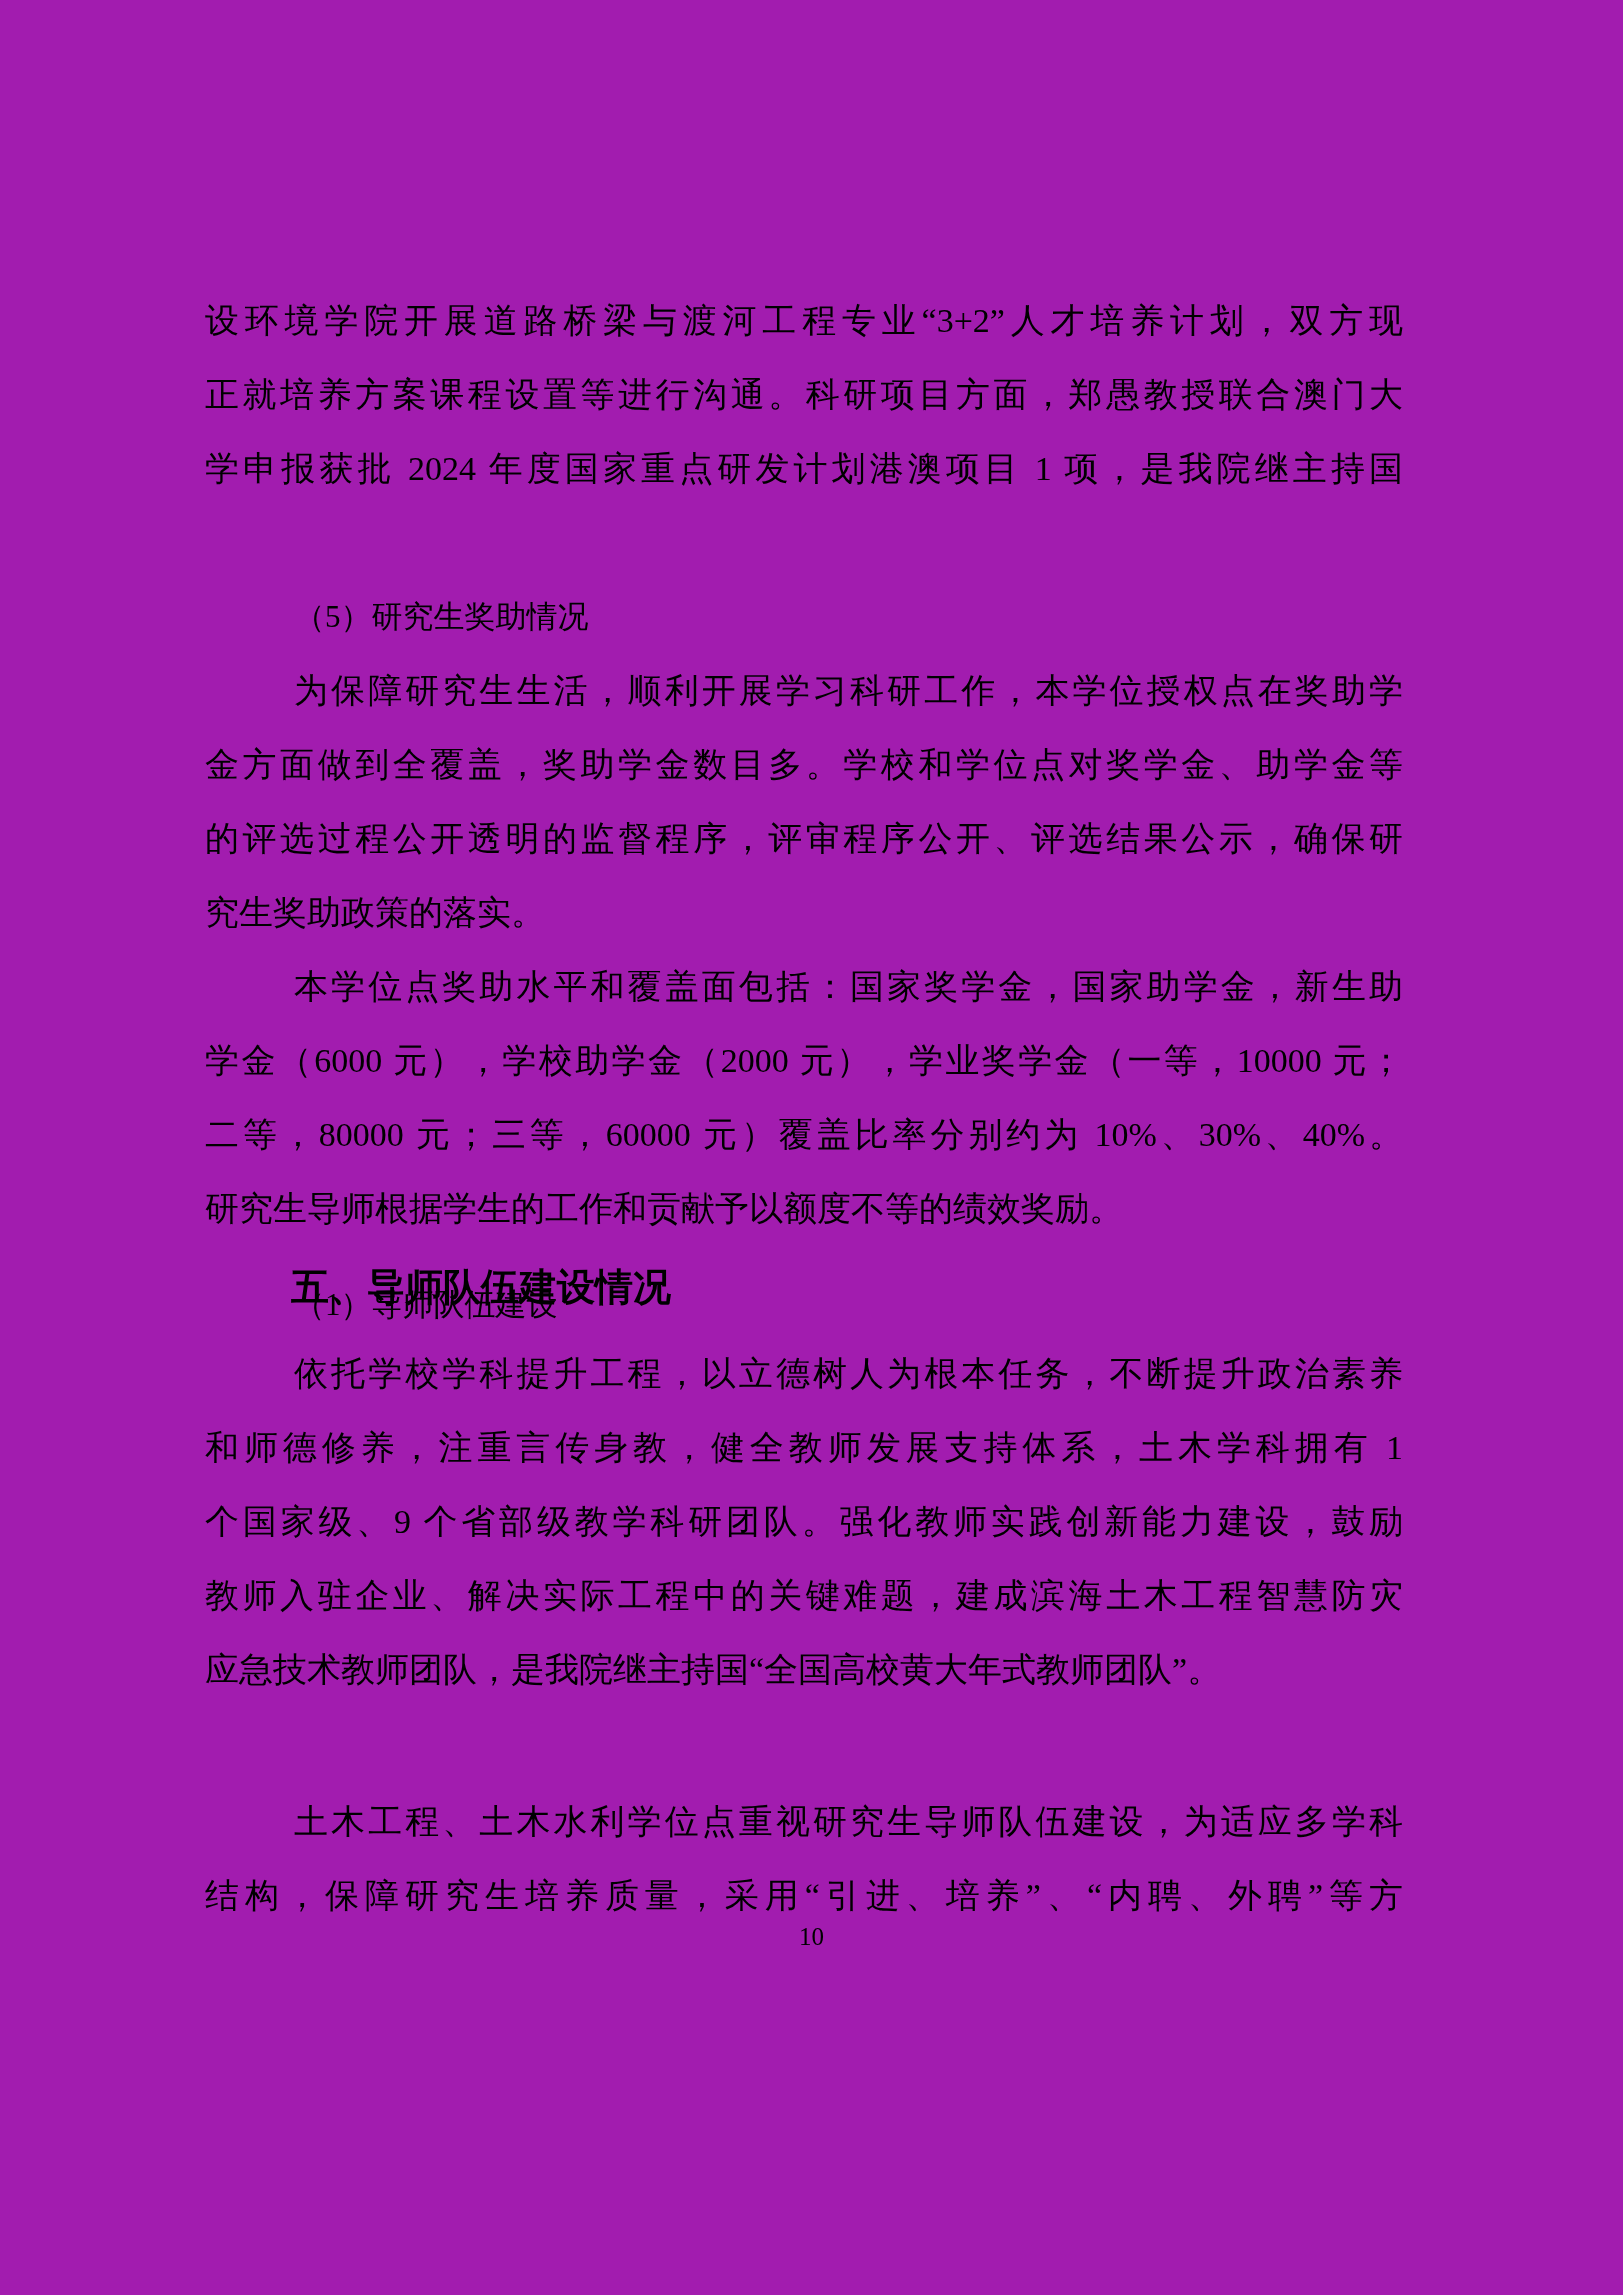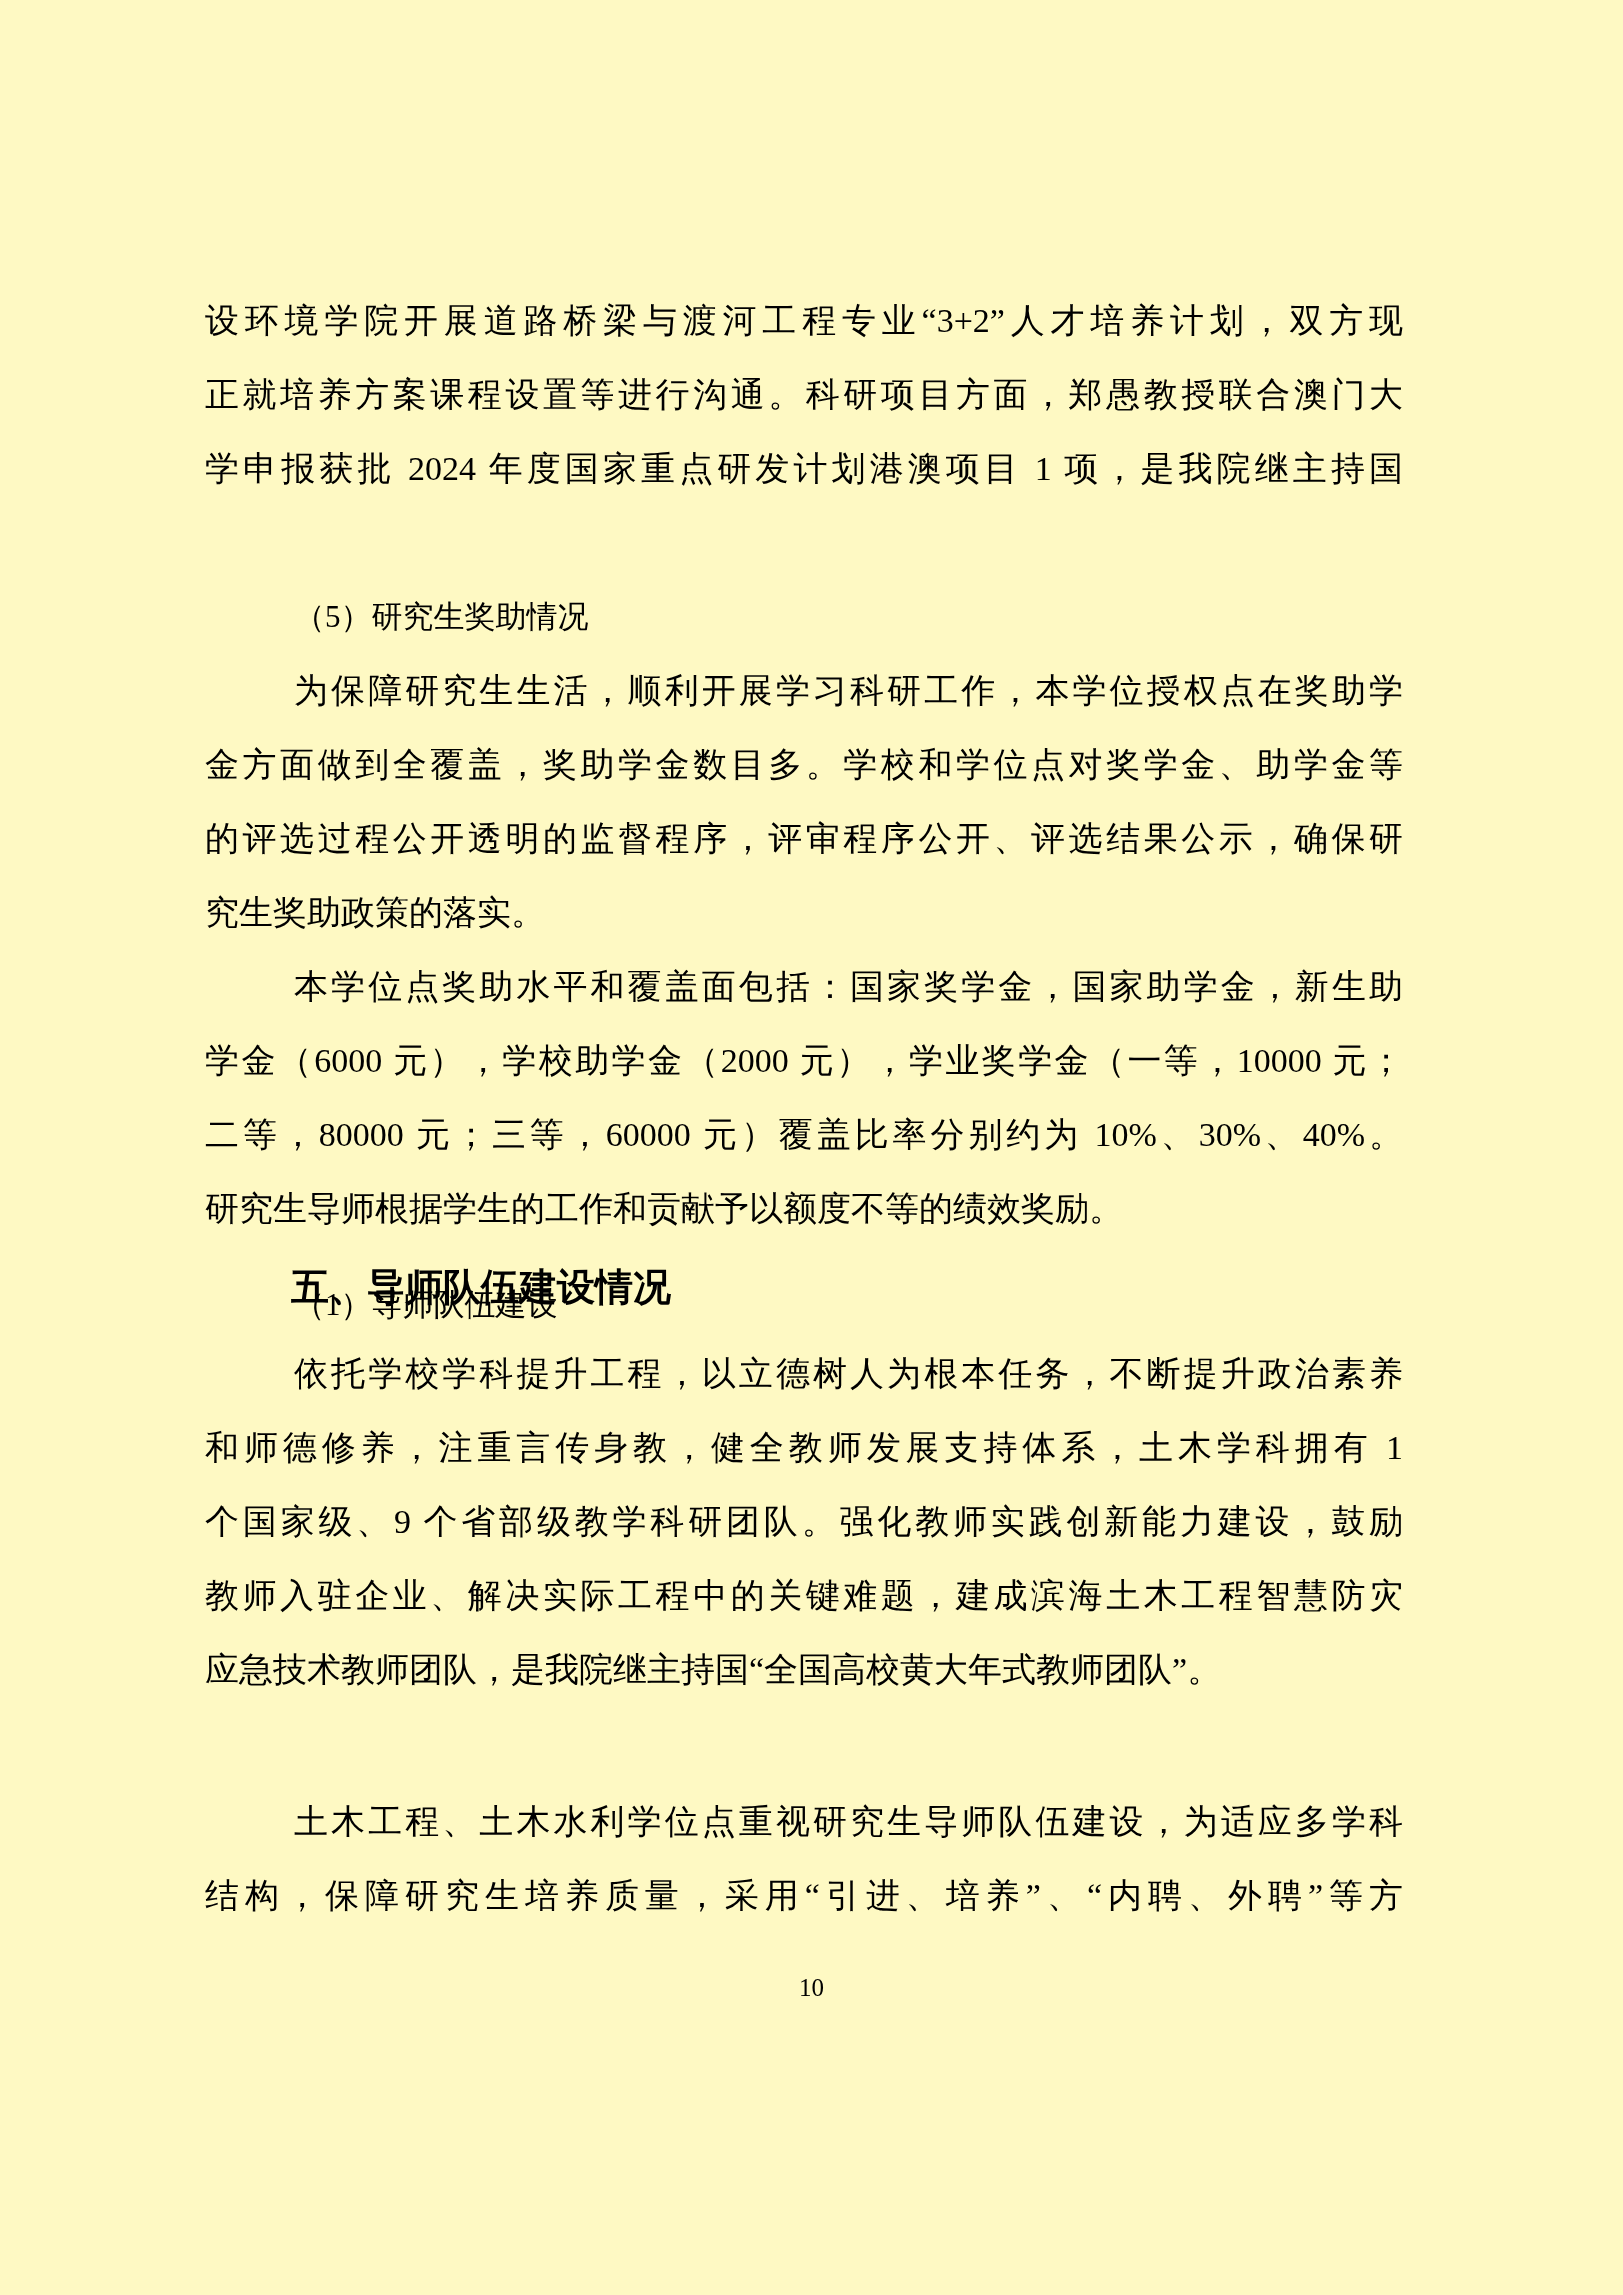--- a/index.html
+++ b/index.html
@@ -1,20 +1,20 @@
 <!DOCTYPE html>
 <html style="font-size:12.7px"><head>
 <meta charset="utf-8">
 <style>
   html, body { margin: 0; padding: 0; background: #e9e9e9; }
   .page {
     position: relative;
     width: 1623px;
     height: 2295px;
-    background: #fef9c3;
+    background: #a21caf;
     color: #000000;
     overflow: hidden;
   }
   .block {
     position: absolute;
     left: 205px;
     width: 1198px;
   }
   .line {
     font-family: "Liberation Serif", "DejaVu Serif", serif;
@@ -46,21 +46,21 @@
     font-family: "Liberation Serif", "DejaVu Serif", serif;
     font-size: 31px;
     line-height: 74px;
     height: 74px;
     text-indent: 89px;
     color: #000000;
   }
   .pagenum {
     position: absolute;
     left: 0;
-    top: 1968px;
+    top: 1917px;
     width: 1623px;
     text-align: center;
     font-family: "Liberation Serif", "DejaVu Serif", serif;
     font-size: 25px;
     line-height: 40px;
     color: #000000;
   }
 </style>
 </head>
 <body>

